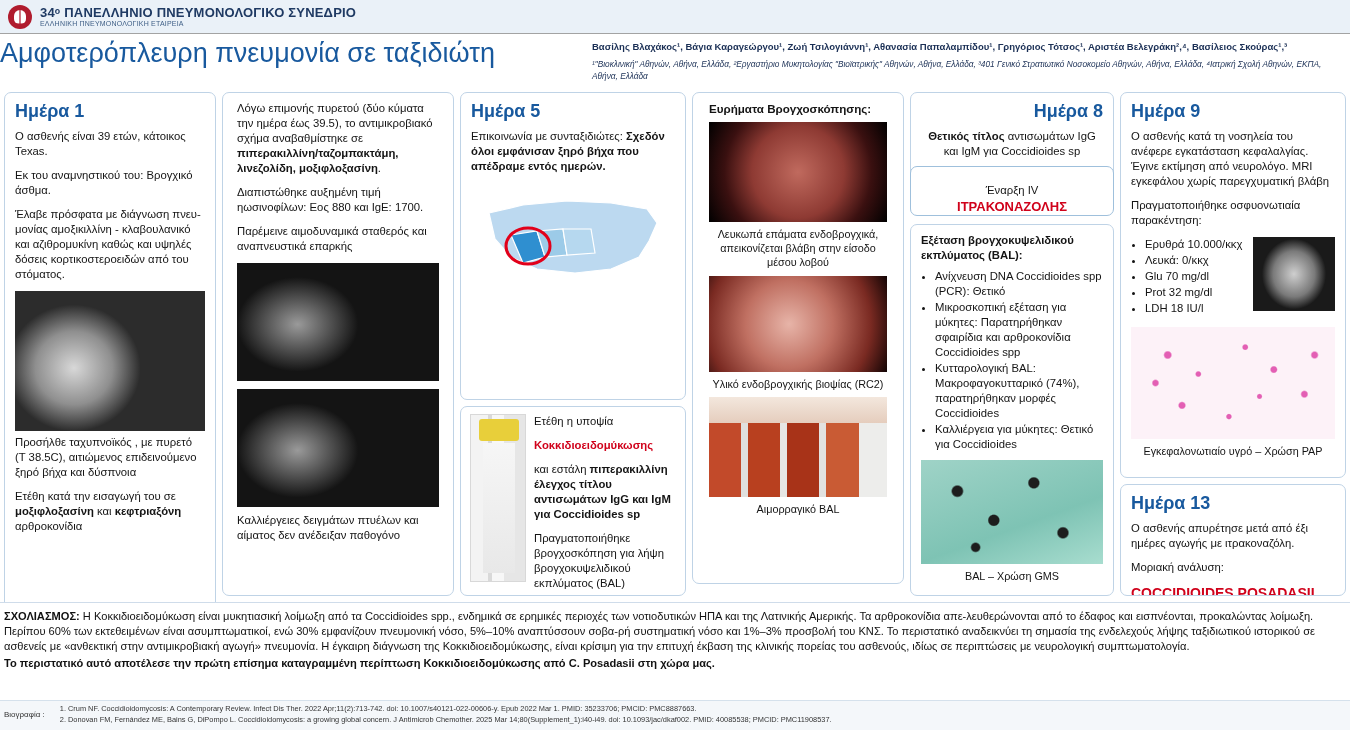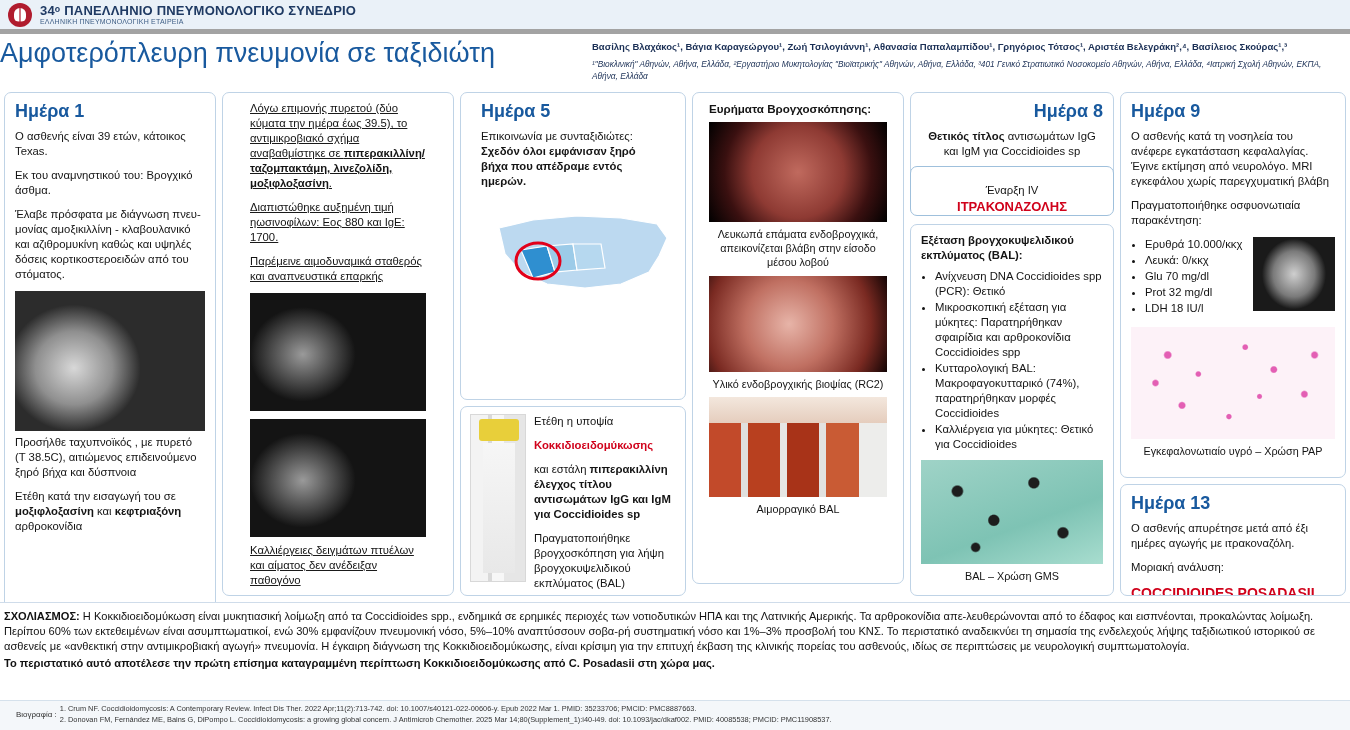--- a/index.html
+++ b/index.html
@@ -6,21 +6,21 @@
   html, body { margin:0; padding:0; }
   body {
     width:1350px; height:730px; overflow:hidden;
     font-family:"Liberation Sans", sans-serif;
     background:#ffffff; color:#1a1a1a;
     position:relative;
   }
   
   .header {
     position:absolute; left:0; top:0; width:1350px; height:34px;
-    background:#eaf1f8; border-bottom:5px solid #a3a3a3;
+    background:#eaf1f8; border-bottom:1px solid #a3a3a3;
     display:flex; align-items:center; padding-left:8px;
   }
   .logo {
     width:24px; height:24px; border-radius:50%;
     background:#b01c2e; margin-right:8px; position:relative; flex:none;
   }
   .logo::after {
     content:""; position:absolute; left:6px; top:5px; width:12px; height:14px;
     background:#ffffff; border-radius:6px 6px 5px 5px;
     clip-path:polygon(0 0,45% 0,45% 100%,0 100%,0 0,100% 0,100% 100%,55% 100%,55% 0);
@@ -135,21 +135,21 @@
     position:absolute; left:0; top:602px; width:1350px; height:98px;
     background:#ffffff; border-top:1px solid #cfdcea;
     padding:6px 10px 0 4px;
     font-size:11.1px; line-height:1.34; color:#111;
   }
   .refs {
     position:absolute; left:0; top:700px; width:1350px; height:30px;
     background:#f4f7fa; border-top:1px solid #d5e1ec;
     font-size:7.4px; line-height:1.45; color:#333; padding:3px 6px;
   }
-  .refs .lbl { position:absolute; left:16px; top:8px; font-size:8px; color:#333; }
+  .refs .lbl { position:absolute; left:4px; top:8px; font-size:8px; color:#333; }
   .refs ol { margin:0; padding-left:62px; }
   .list { margin:0; padding-left:14px; }
   .list li { margin-bottom:1px; }
   .tight { margin:0 0 4px 0; }
 </style>
 </head>
 <body>
 
 <div class="header">
   <div class="logo"></div>
@@ -172,34 +172,34 @@
     <p>Εκ του αναμνηστικού του: Βρογχικό άσθμα.</p>
     <p>Έλαβε πρόσφατα με διάγνωση πνευ-μονίας αμοξικιλλίνη - κλαβουλανικό και αζιθρομυκίνη καθώς και υψηλές δόσεις κορτικοστεροειδών από του στόματος.</p>
   </div>
   <div class="img xray" style="height:140px; margin:2px 0 4px 0;"></div>
   <div class="txt">
     <p>Προσήλθε ταχυπνοϊκός , με πυρετό (T 38.5C), αιτιώμενος επιδεινούμενο ξηρό βήχα και δύσπνοια</p>
     <p><span>Ετέθη κατά την εισαγωγή του σε </span><span class="b">μοξιφλοξασίνη</span><span> και </span><span class="b">κεφτριαξόνη</span><span> αρθροκονίδια</span></p>
   </div>
 </div>
 
-<div class="card" style="left:222px; top:92px; width:232px; height:504px; padding:8px 27px;text-decoration:underline;">
+<div class="card" style="left:222px; top:92px; width:232px; height:504px; padding:8px 14px;">
   <div class="txt">
     <p><span>Λόγω επιμονής πυρετού (δύο κύματα την ημέρα έως 39.5), το αντιμικροβιακό σχήμα αναβαθμίστηκε σε </span><span class="b">πιπερακιλλίνη/ταζομπακτάμη, λινεζολίδη, μοξιφλοξασίνη</span><span>.</span></p>
     <p>Διαπιστώθηκε αυξημένη τιμή ηωσινοφίλων: Εος 880 και IgE: 1700.</p>
     <p>Παρέμεινε αιμοδυναμικά σταθερός και αναπνευστικά επαρκής</p>
   </div>
   <div class="img ct" style="height:118px; margin:4px 0 8px 0;"></div>
   <div class="img ct" style="height:118px; margin:0 0 6px 0;"></div>
   <div class="txt">
     <p>Καλλιέργειες δειγμάτων πτυέλων και αίματος δεν ανέδειξαν παθογόνο</p>
   </div>
 </div>
 
-<div class="card" style="left:460px; top:92px; width:226px; height:308px; padding:8px 20px;">
+<div class="card" style="left:460px; top:92px; width:226px; height:308px; padding:8px 10px;">
   <div class="card-h">Ημέρα 5</div>
   <div class="txt">
     <p><span>Επικοινωνία με συνταξιδιώτες: </span><span class="b">Σχεδόν όλοι εμφάνισαν ξηρό βήχα που απέδραμε εντός ημερών.</span></p>
   </div>
   <div class="mapimg" style="height:104px; margin-top:2px; position:relative;">
     <svg viewBox="0 0 206 104" width="206" height="104">
       <path d="M18,30 L52,22 L96,18 L140,20 L176,26 L186,40 L178,58 L168,74 L140,86 L104,90 L66,86 L40,74 L24,56 Z" fill="#bcd9f0" stroke="#ffffff" stroke-width="1.2"></path>
       <path d="M40,52 L66,48 L74,74 L52,80 Z" fill="#2f8fd0" stroke="#ffffff" stroke-width="1.2"></path>
       <path d="M66,48 L92,46 L96,72 L74,74 Z" fill="#9ccbe8" stroke="#ffffff" stroke-width="1.2"></path>
       <path d="M92,46 L120,46 L124,70 L96,72 Z" fill="#b6d8ef" stroke="#ffffff" stroke-width="1.2"></path>

